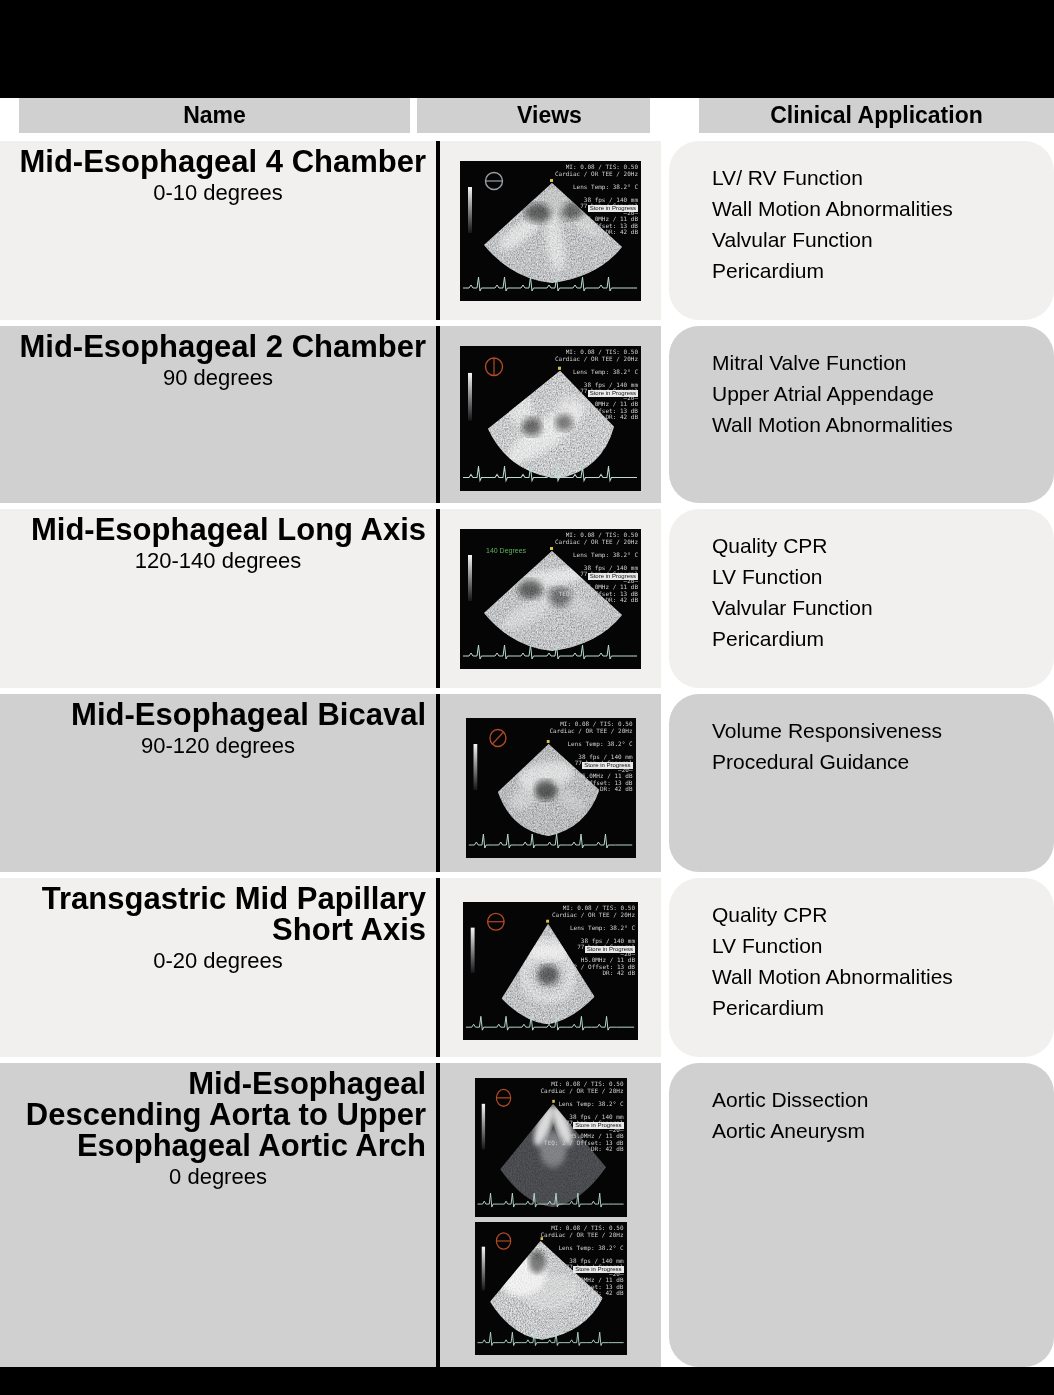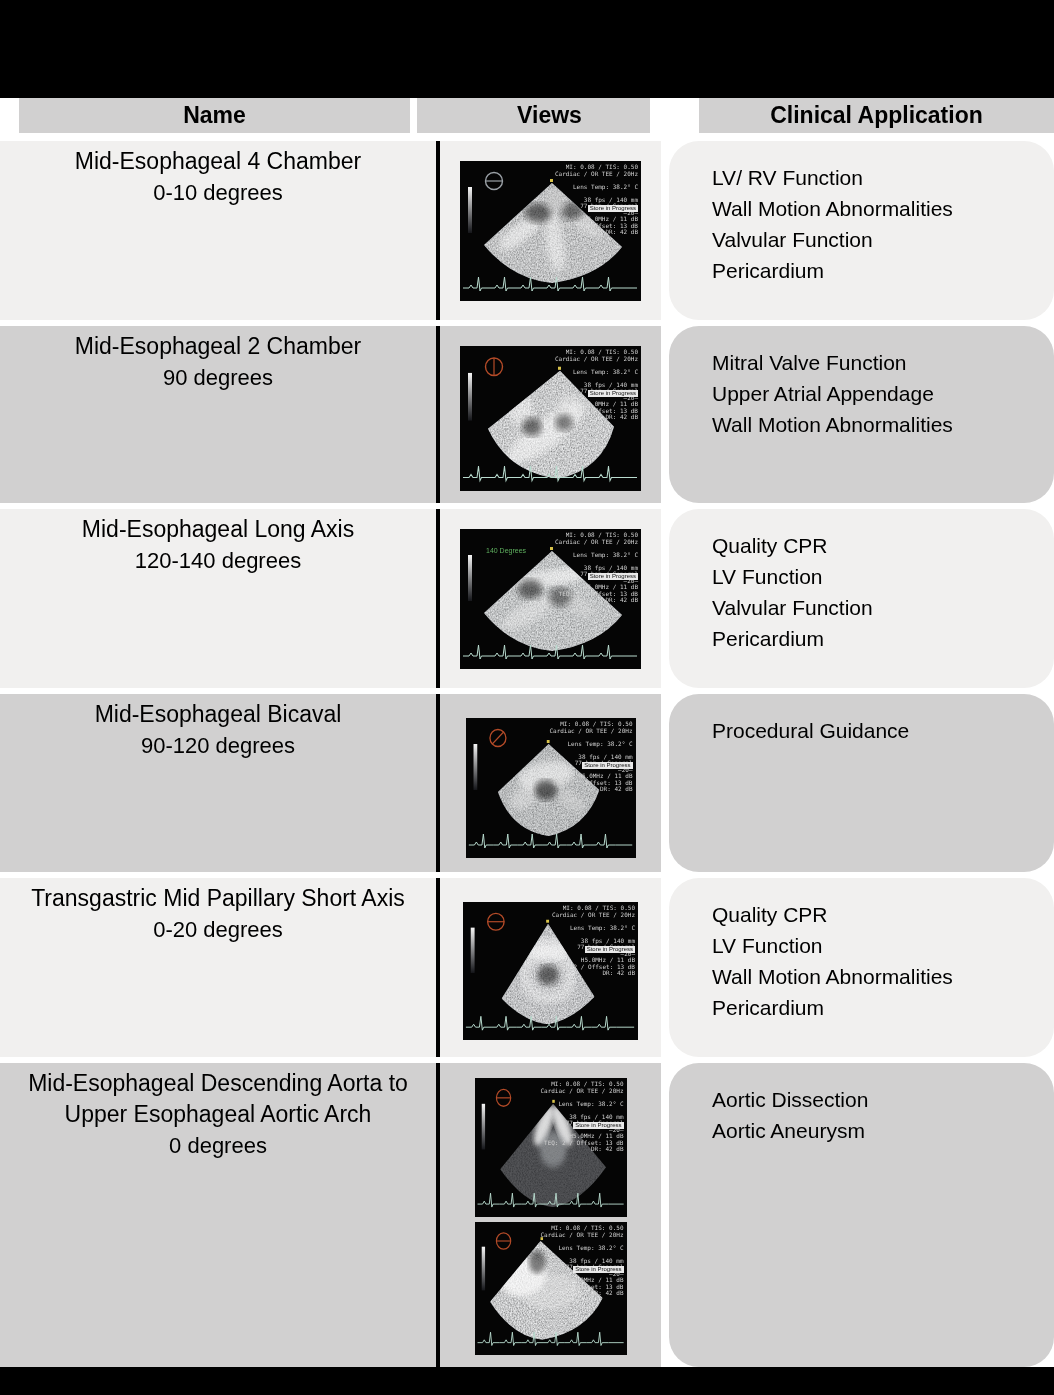--- a/index.html
+++ b/index.html
@@ -19,21 +19,21 @@
   .hdr-cell{background:#d1d0d0;display:flex;align-items:center;justify-content:center;
     font-weight:bold;font-size:23px;}
   .hdr-name{width:424px;margin-right:7px;margin-left:19px;}
   .hdr-views{width:218px;margin-right:20px;padding-left:32px;}
   .hdr-clin{width:385px;margin-left:29px;}
   .row{display:flex;margin-bottom:6px;}
   .row.light .cell{background:#f1f0ef;}
   .row.dark  .cell{background:#d1d0d0;}
   .cell{box-sizing:border-box;}
   .name-cell{width:440px;border-right:4px solid #000;text-align:center;padding:5px 10px 0 10px;}
-  .name-title{font-weight:normal;font-size:23px;line-height:31px;}
+  .name-title{font-weight:bold;font-size:31px;line-height:31px;text-align:right;}
   .name-degrees{font-size:22px;line-height:30px;margin-top:1px;}
   .views-cell{width:221px;display:flex;flex-direction:column;align-items:center;}
   .clin-cell{width:385px;margin-left:8px;padding:21px 6px 0 43px;font-size:21px;line-height:31px;border-radius:30px;}
   .pad20{padding-top:20px;} .pad24{padding-top:24px;} .pad15{padding-top:15px;}
   .thumb{position:relative;background:#050505;}
   .thumb + .thumb{margin-top:5px;}
   .us-overlay{
     position:absolute;top:3px;right:3px;text-align:right;
     font-size:6px;line-height:6.5px;color:#cfcfcf;white-space:pre-line;
     font-family:"DejaVu Sans Mono", monospace;
@@ -269,20 +269,21 @@
 38 fps / 140 mm
 77 bpm / General
 —20—
 H5.0MHz / 11 dB
 TEQ: 2 / Offset: 13 dB
 DR: 42 dB</div>
         <div class="us-badge">Store in Progress</div>
       </div>
     </div>
     <div class="cell clin-cell">
+      <div>Volume Responsiveness</div>
       <div>Procedural Guidance</div>
     </div>
   </div>
 
   <div class="row light" style="height:179px">
     <div class="cell name-cell">
       <div class="name-title">Transgastric Mid Papillary Short Axis</div>
       <div class="name-degrees">0-20 degrees</div>
     </div>
     <div class="cell views-cell pad24">

